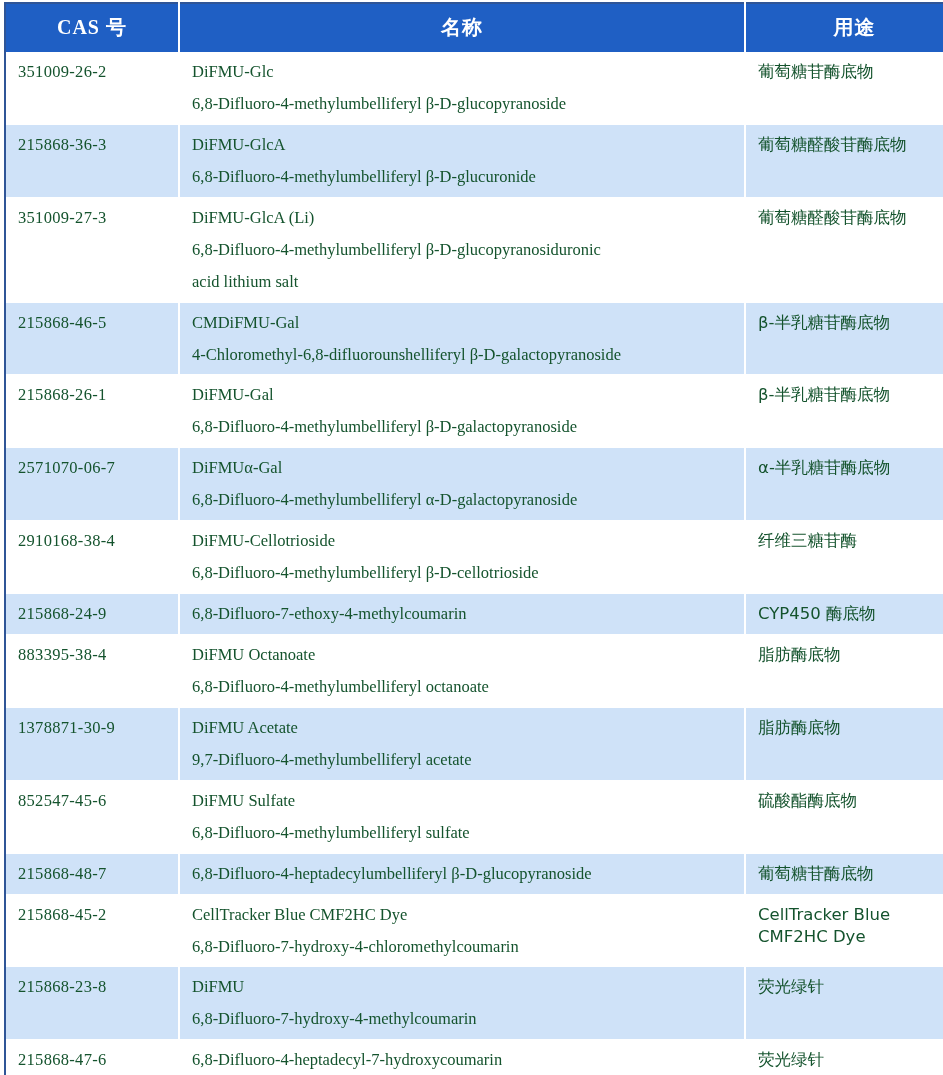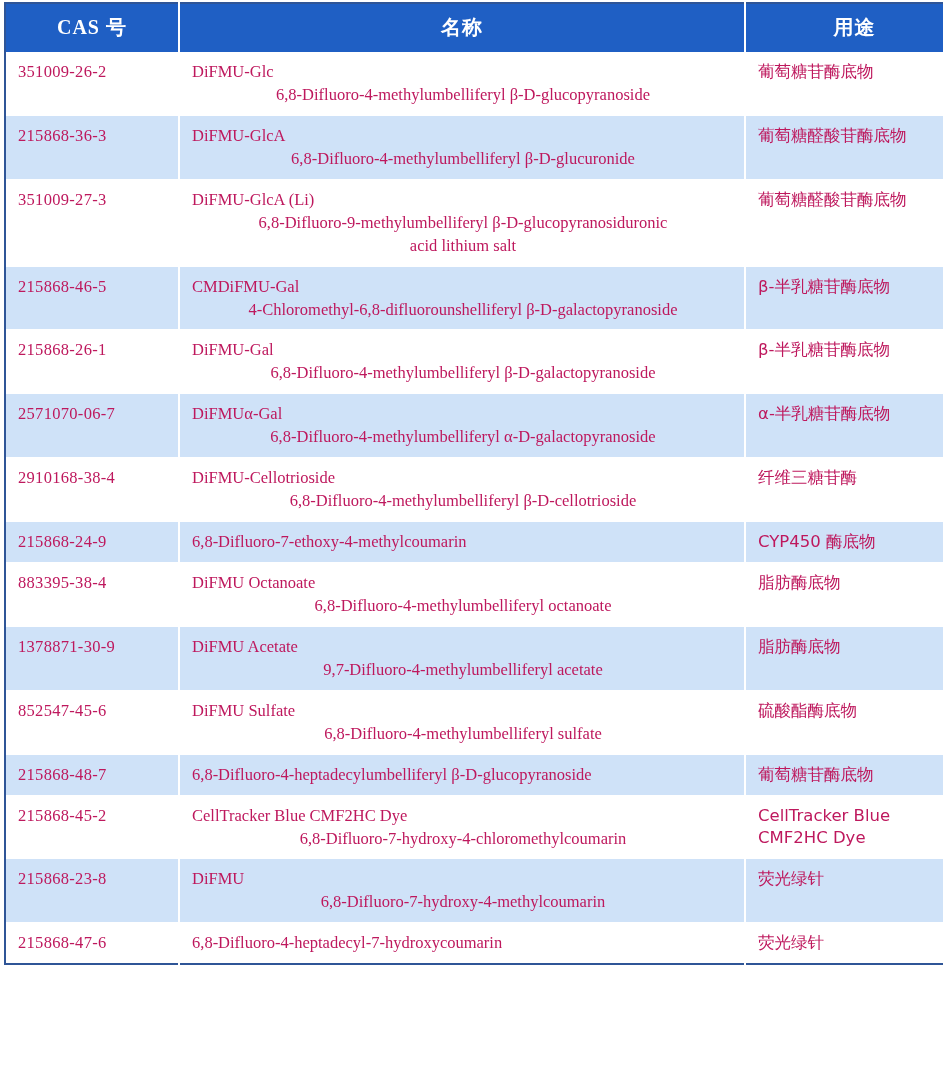--- a/index.html
+++ b/index.html
@@ -42,21 +42,21 @@
   }
   table.cas-table thead th:last-child {
     border-right: none;
   }
   table.cas-table td {
     border-right: 2px solid #ffffff;
     border-bottom: 1px solid #ffffff;
     padding: 9px 10px 9px 12px;
     vertical-align: top;
     font-size: 16.5px;
-    color: #be185d;
+    color: #14532d;
     line-height: 1.33;
   }
   table.cas-table td:last-child {
     border-right: none;
   }
   tr.row-even td {
     background: #ffffff;
   }
   tr.row-odd td {
     background: #cfe2f8;
@@ -75,22 +75,21 @@
     width: 209px;
     font-family: "DejaVu Sans", sans-serif;
     font-size: 14.5px;
     line-height: 1.4;
     color: #1a1a1a;
   }
   .name-line {
     display: block;
   }
   .name-line + .name-line {
-    margin-top: 1px;
-    text-align: center;
+    margin-top: 10px;
   }
   th.cas-head { width: 164px; }
   th.name-head { width: 556px; }
   th.use-head { width: 209px; }
   .use-line { display: block; }
 </style>
 </head>
 <body>
 
 <div class="page">
@@ -120,21 +119,21 @@
             <span class="name-line">6,8-Difluoro-4-methylumbelliferyl β-D-glucuronide</span>
           </td>
           <td class="use-col">
             <span class="use-line">葡萄糖醛酸苷酶底物</span>
           </td>
         </tr>
         <tr class="row-even">
           <td class="cas-col">351009-27-3</td>
           <td class="name-col">
             <span class="name-line">DiFMU-GlcA (Li)</span>
-            <span class="name-line">6,8-Difluoro-9-methylumbelliferyl β-D-glucopyranosiduronic</span>
+            <span class="name-line">6,8-Difluoro-4-methylumbelliferyl β-D-glucopyranosiduronic</span>
             <span class="name-line">acid lithium salt</span>
           </td>
           <td class="use-col">
             <span class="use-line">葡萄糖醛酸苷酶底物</span>
           </td>
         </tr>
         <tr class="row-odd">
           <td class="cas-col">215868-46-5</td>
           <td class="name-col">
             <span class="name-line">CMDiFMU-Gal</span>

